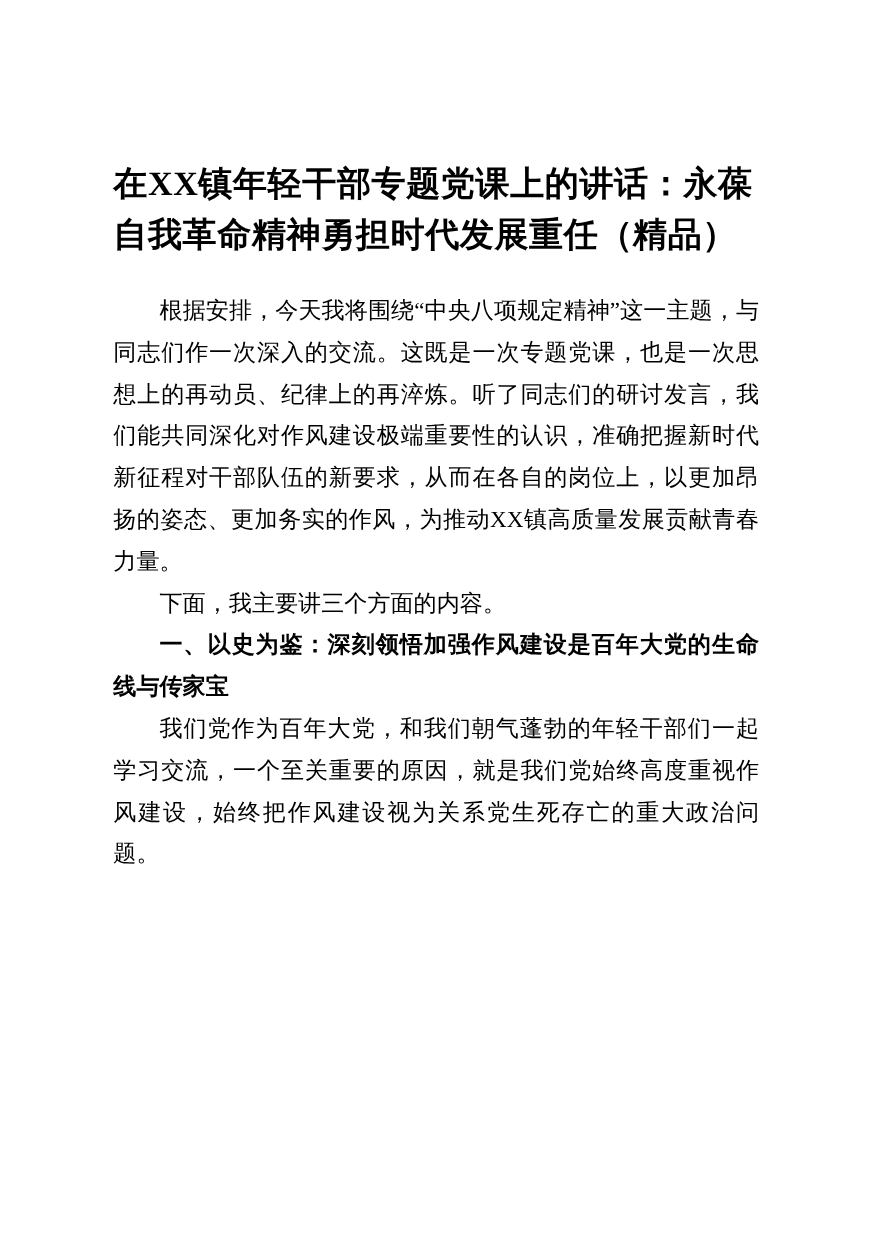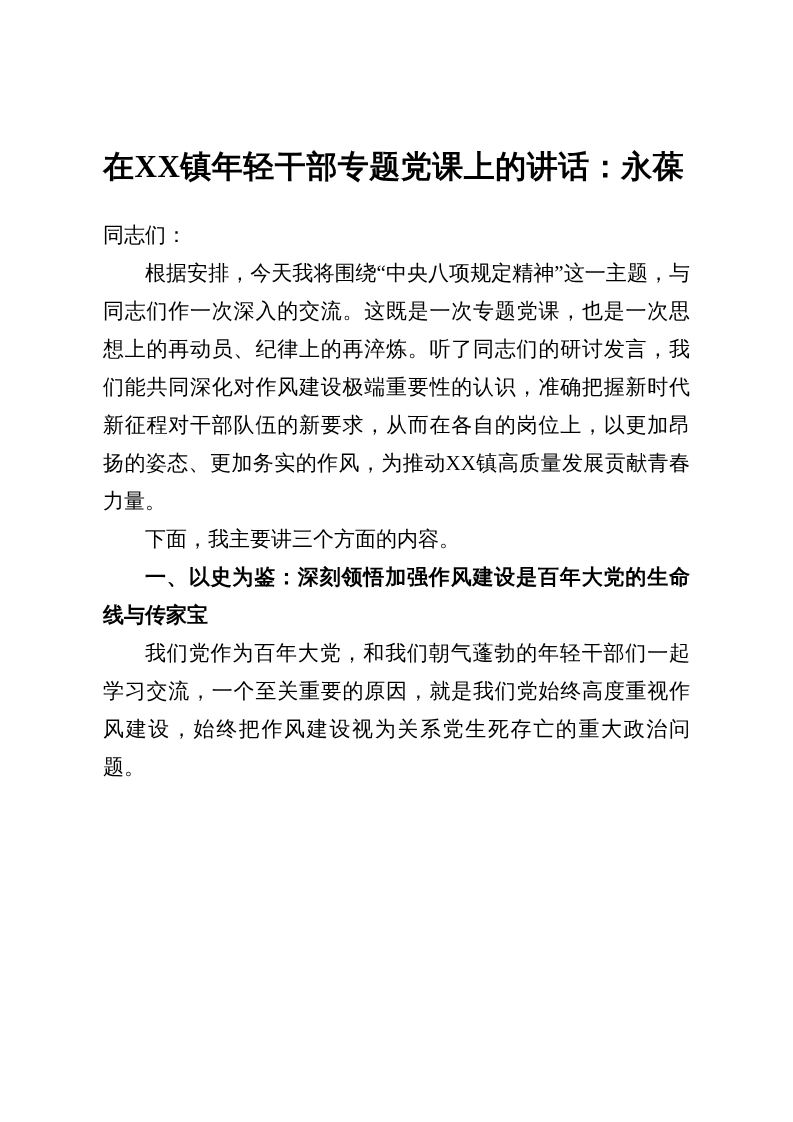--- a/index.html
+++ b/index.html
@@ -46,22 +46,22 @@
   .heading {
     font-weight: bold;
   }
 </style>
 </head>
 <body>
 
 <div class="page">
   <div class="doc-title">
     <div>在XX镇年轻干部专题党课上的讲话：永葆</div>
+    <div>自我革命精神勇担时代发展重任（精品）</div>
   </div>
   <div class="doc-body">
-    <p class="para salutation">同志们：</p>
 
       <p class="para">根据安排，今天我将围绕“中央八项规定精神”这一主题，与同志们作一次深入的交流。这既是一次专题党课，也是一次思想上的再动员、纪律上的再淬炼。听了同志们的研讨发言，我们能共同深化对作风建设极端重要性的认识，准确把握新时代新征程对干部队伍的新要求，从而在各自的岗位上，以更加昂扬的姿态、更加务实的作风，为推动XX镇高质量发展贡献青春力量。</p>
       <p class="para">下面，我主要讲三个方面的内容。</p>
       <p class="para heading">一、以史为鉴：深刻领悟加强作风建设是百年大党的生命线与传家宝</p>
       <p class="para">我们党作为百年大党，和我们朝气蓬勃的年轻干部们一起学习交流，一个至关重要的原因，就是我们党始终高度重视作风建设，始终把作风建设视为关系党生死存亡的重大政治问题。</p>
     </div>
 </div>
 
 </body></html>

